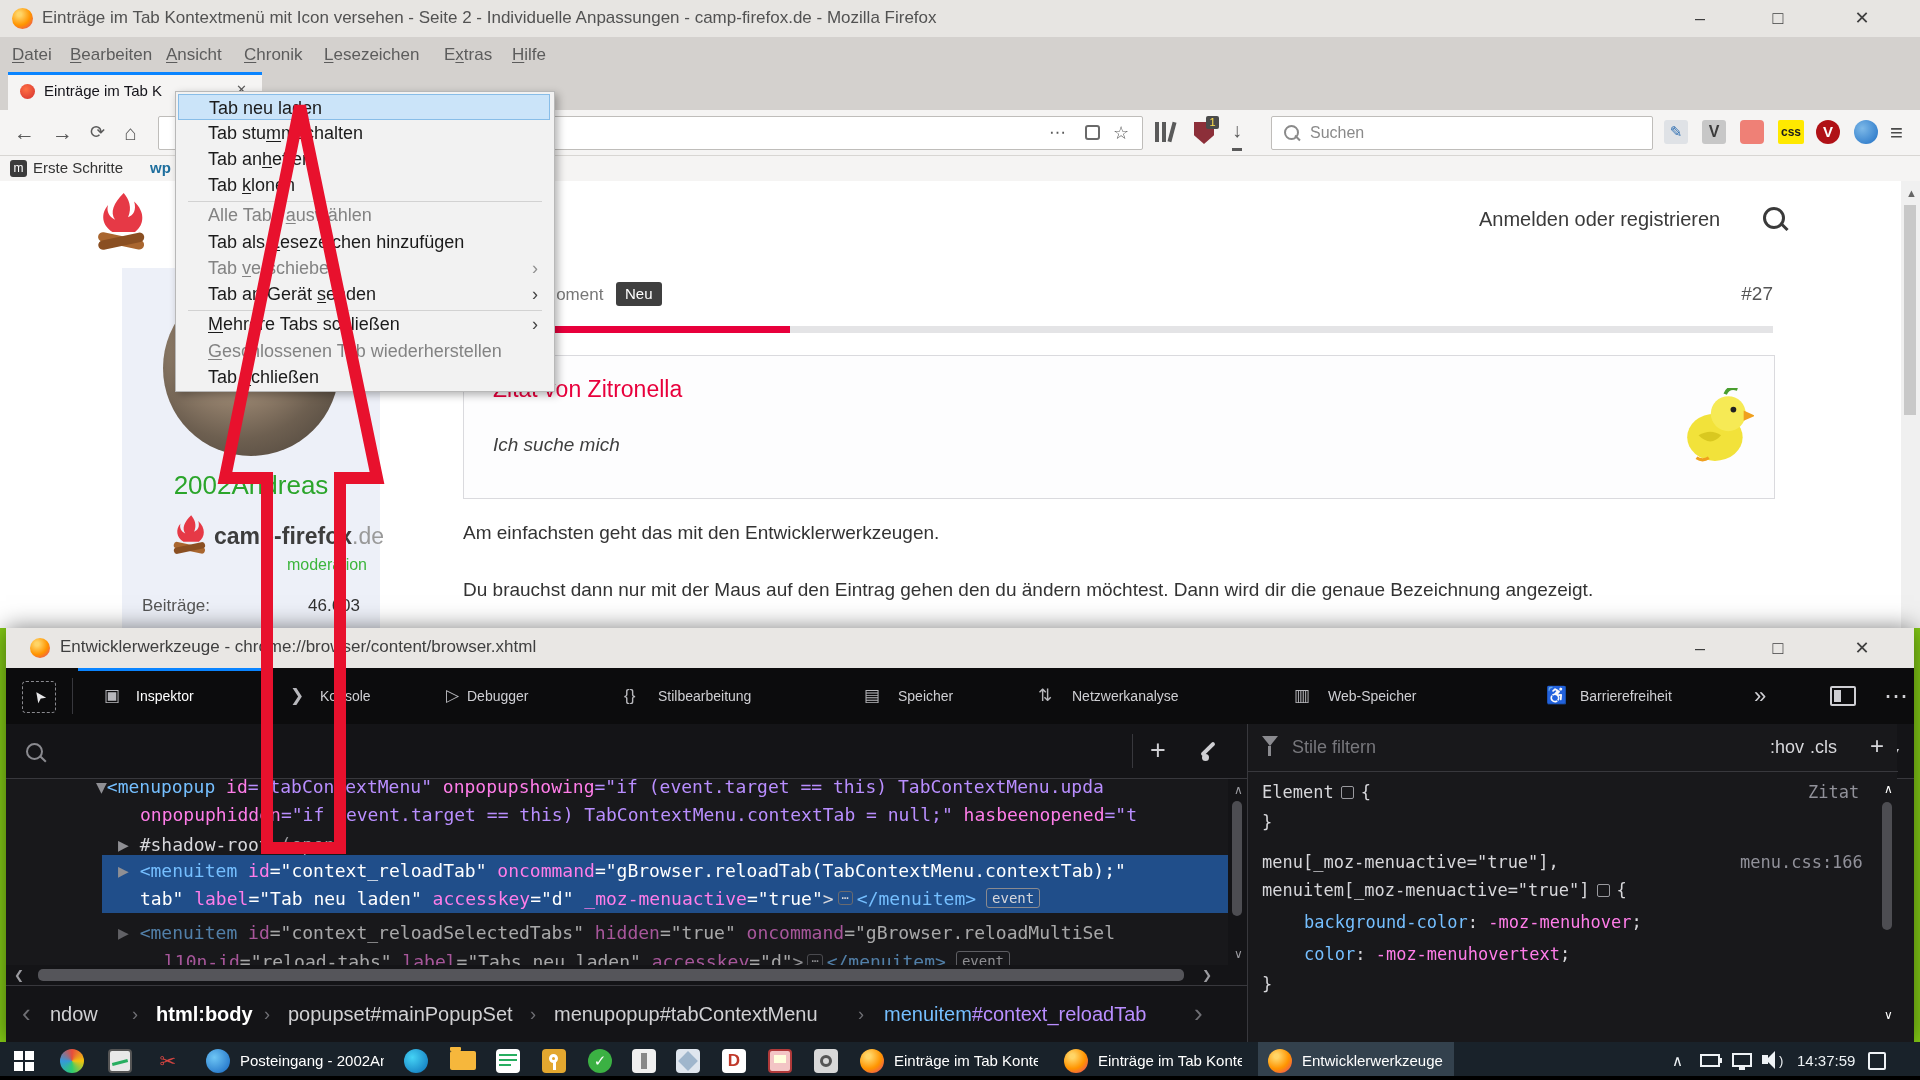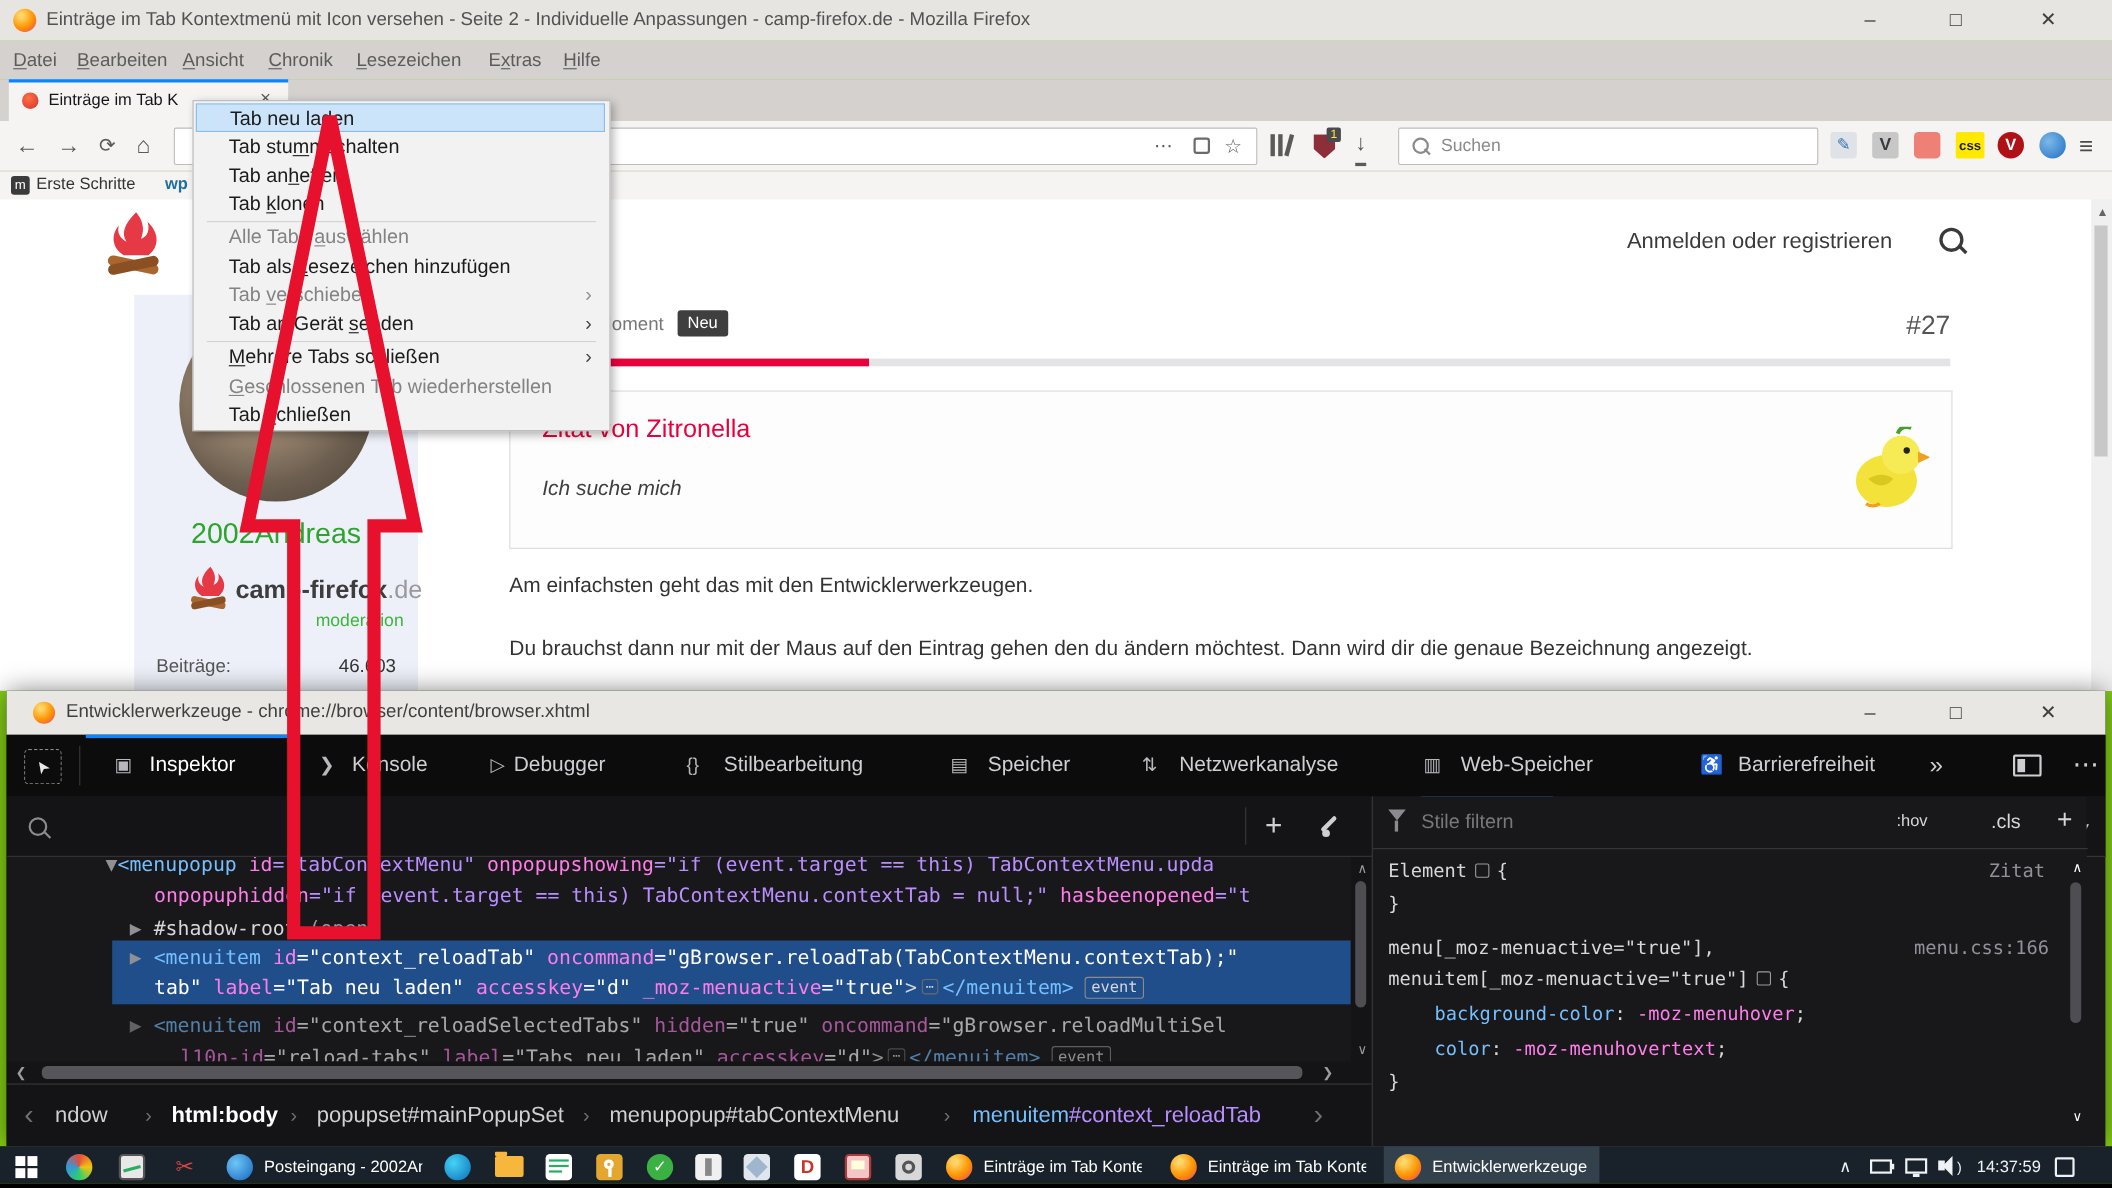--- a/index.html
+++ b/index.html
@@ -36,21 +36,21 @@
   .greenname{color:#2ba52b;}
   .quotebox{background:#fdfdfe;border:1px solid #dadade;}
   .redtxt{color:#e8003c;}
   .badge-neu{background:#3f3f3f;color:#fff;border-radius:3px;font-size:15px;line-height:24px;padding:0 9px;}
   .ptext{font-size:19px;color:#333;}
   
   #devtools{left:6px;top:628px;width:1908px;height:414px;z-index:20;box-shadow:0 0 22px rgba(0,0,0,.5);background:#18181b;}
   #dt-title{left:0;top:0;width:1908px;height:40px;background:#e9e7e4;}
   #dt-toolbar{left:0;top:40px;width:1908px;height:56px;background:#0c0c0d;}
   #dt-row2{left:0;top:96px;width:1908px;height:55px;background:#141417;border-bottom:1px solid #38383d;box-sizing:border-box;}
-  .dtab{color:#cfcfd3;font-size:19px;line-height:56px;}
+  .dtab{color:#cfcfd3;font-size:14px;line-height:56px;}
   .dtab.act{color:#fff;}
   .dticon{color:#b8b8bc;font-size:17px;line-height:56px;}
   .bluebar{background:#0a84ff;height:3px;}
   #dt-code{left:0;top:151px;width:1241px;height:186px;overflow:hidden;background:#18181b;}
   .cl{position:absolute;height:28px;line-height:28px;font-size:18px;white-space:pre;font-family:"DejaVu Sans Mono",monospace;}
   .c-arr{color:#8f8f94;} .c-tag{color:#75bfff;} .c-attr{color:#ff7de9;} .c-val{color:#b98eff;}
   .c-txt{color:#d7d7db;} .c-dim2{color:#9a9a9f;} .c-valw{color:#ffffff;}
   .selrow{background:#204e8a;}
   .dim{opacity:.62;}
   .ebadge{display:inline-block;border:1px solid #8a8a8f;border-radius:3px;color:#d7d7db;font-size:14px;line-height:18px;padding:0 5px;margin-left:10px;vertical-align:2px;}
@@ -172,21 +172,21 @@
           <rect x="2" y="52" width="54" height="11" rx="5.5" transform="rotate(-12 30 57)" fill="#8a4f22"></rect>
         </svg>
         <div class="abs nowrap" style="left:92px;top:255px;font-size:23px;font-weight:bold;color:#3d3d3d;"><span>camp-firefox</span><span style="color:#999;font-weight:normal;">.de</span></div>
         <div class="abs" style="left:92px;top:288px;width:153px;text-align:right;font-size:16px;color:#3cb53c;">moderation</div>
         <div class="abs" style="left:20px;top:328px;font-size:17px;color:#555;">Beiträge:</div>
         <div class="abs" style="left:108px;top:328px;width:130px;text-align:right;font-size:17px;color:#333;">46.603</div>
       </div>
 
       <div class="abs nowrap" style="left:542px;top:104px;font-size:17px;color:#777;">Moment</div>
       <div class="abs badge-neu" style="left:616px;top:101px;">Neu</div>
-      <div class="abs" style="left:1700px;top:102px;width:73px;text-align:right;font-size:24px;color:#555;">#27</div>
+      <div class="abs" style="left:1700px;top:102px;width:73px;text-align:right;font-size:19px;color:#555;">#27</div>
 
       <div class="abs" style="left:463px;top:145px;width:1310px;height:7px;background:#e4e4e6;"></div>
       <div class="abs" style="left:463px;top:145px;width:327px;height:7px;background:#e8003c;"></div>
 
       <div class="abs quotebox" style="left:463px;top:174px;width:1310px;height:142px;">
         <div class="abs redtxt nowrap" style="left:29px;top:20px;font-size:23px;">Zitat von Zitronella</div>
         <div class="abs nowrap" style="left:29px;top:78px;font-size:19px;font-style:italic;color:#3f3f3f;">Ich suche mich</div>
         <svg class="abs" style="left:1218px;top:32px;" width="72" height="76" viewBox="0 0 70 74">
           <path d="M42 6 q3 -8 12 -5" stroke="#4a9e2f" stroke-width="3.5" fill="none"></path>
           <ellipse cx="32" cy="48" rx="27" ry="23" fill="#f2e23a"></ellipse>
@@ -318,21 +318,21 @@
       <div class="abs crumb" style="left:878px;"><span style="color:#75bfff;">menuitem</span><span style="color:#b98eff;">#context_reloadTab</span></div>
       <div class="abs csep" style="left:1188px;font-size:26px;line-height:54px;">›</div>
     </div>
 
     <div class="abs" id="dt-rules">
 
       <div class="abs" style="left:0;top:0;width:650px;height:48px;border-bottom:1px solid #38383d;box-sizing:border-box;">
         <div class="abs" style="left:14px;top:12px;width:0;height:0;border-left:8px solid transparent;border-right:8px solid transparent;border-top:10px solid #8a8a8f;"></div>
         <div class="abs" style="left:20px;top:22px;width:3px;height:10px;background:#8a8a8f;"></div>
         <div class="abs" style="left:44px;top:0;font-size:18px;color:#77777c;line-height:46px;">Stile filtern</div>
-        <div class="abs" style="left:476px;top:0;font-size:15px;color:#d7d7db;line-height:46px;">:hov</div>
+        <div class="abs" style="left:522px;top:0;font-size:18px;color:#d7d7db;line-height:46px;">:hov</div>
         <div class="abs" style="left:562px;top:0;font-size:18px;color:#d7d7db;line-height:46px;">.cls</div>
         <div class="abs" style="left:622px;top:0;font-size:24px;color:#d7d7db;line-height:44px;">+</div>
       </div>
 
       <div class="abs" style="left:0;top:48px;width:650px;height:270px;overflow:hidden;">
         <div class="rline" style="left:14px;top:6px;"><span>Element</span><span class="targ"></span><span>{</span></div>
         <div class="rline r-gray" style="left:560px;top:6px;">Zitat</div>
         <div class="rline" style="left:14px;top:36px;">}</div>
         <div class="rline" style="left:14px;top:76px;">menu[_moz-menuactive="true"],</div>
         <div class="rline r-gray" style="left:492px;top:76px;">menu.css:166</div>

